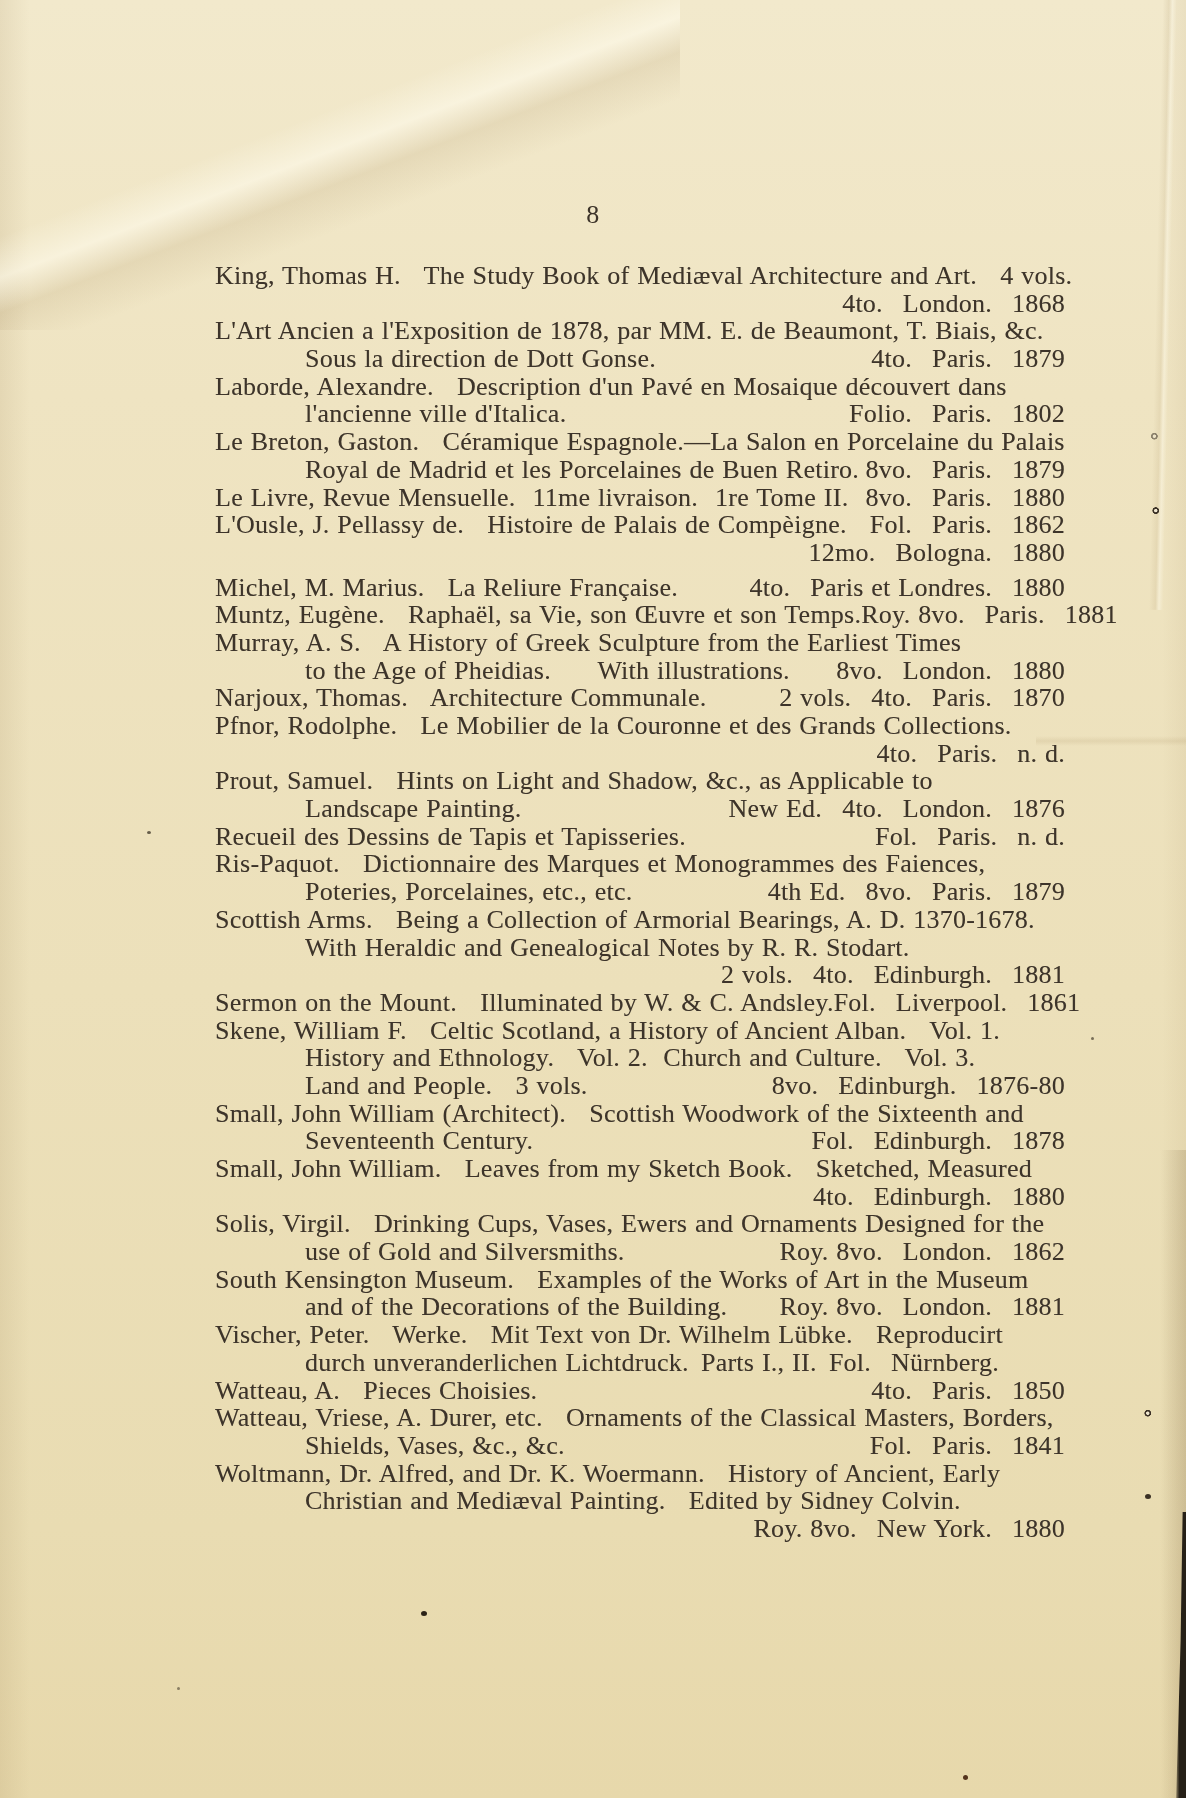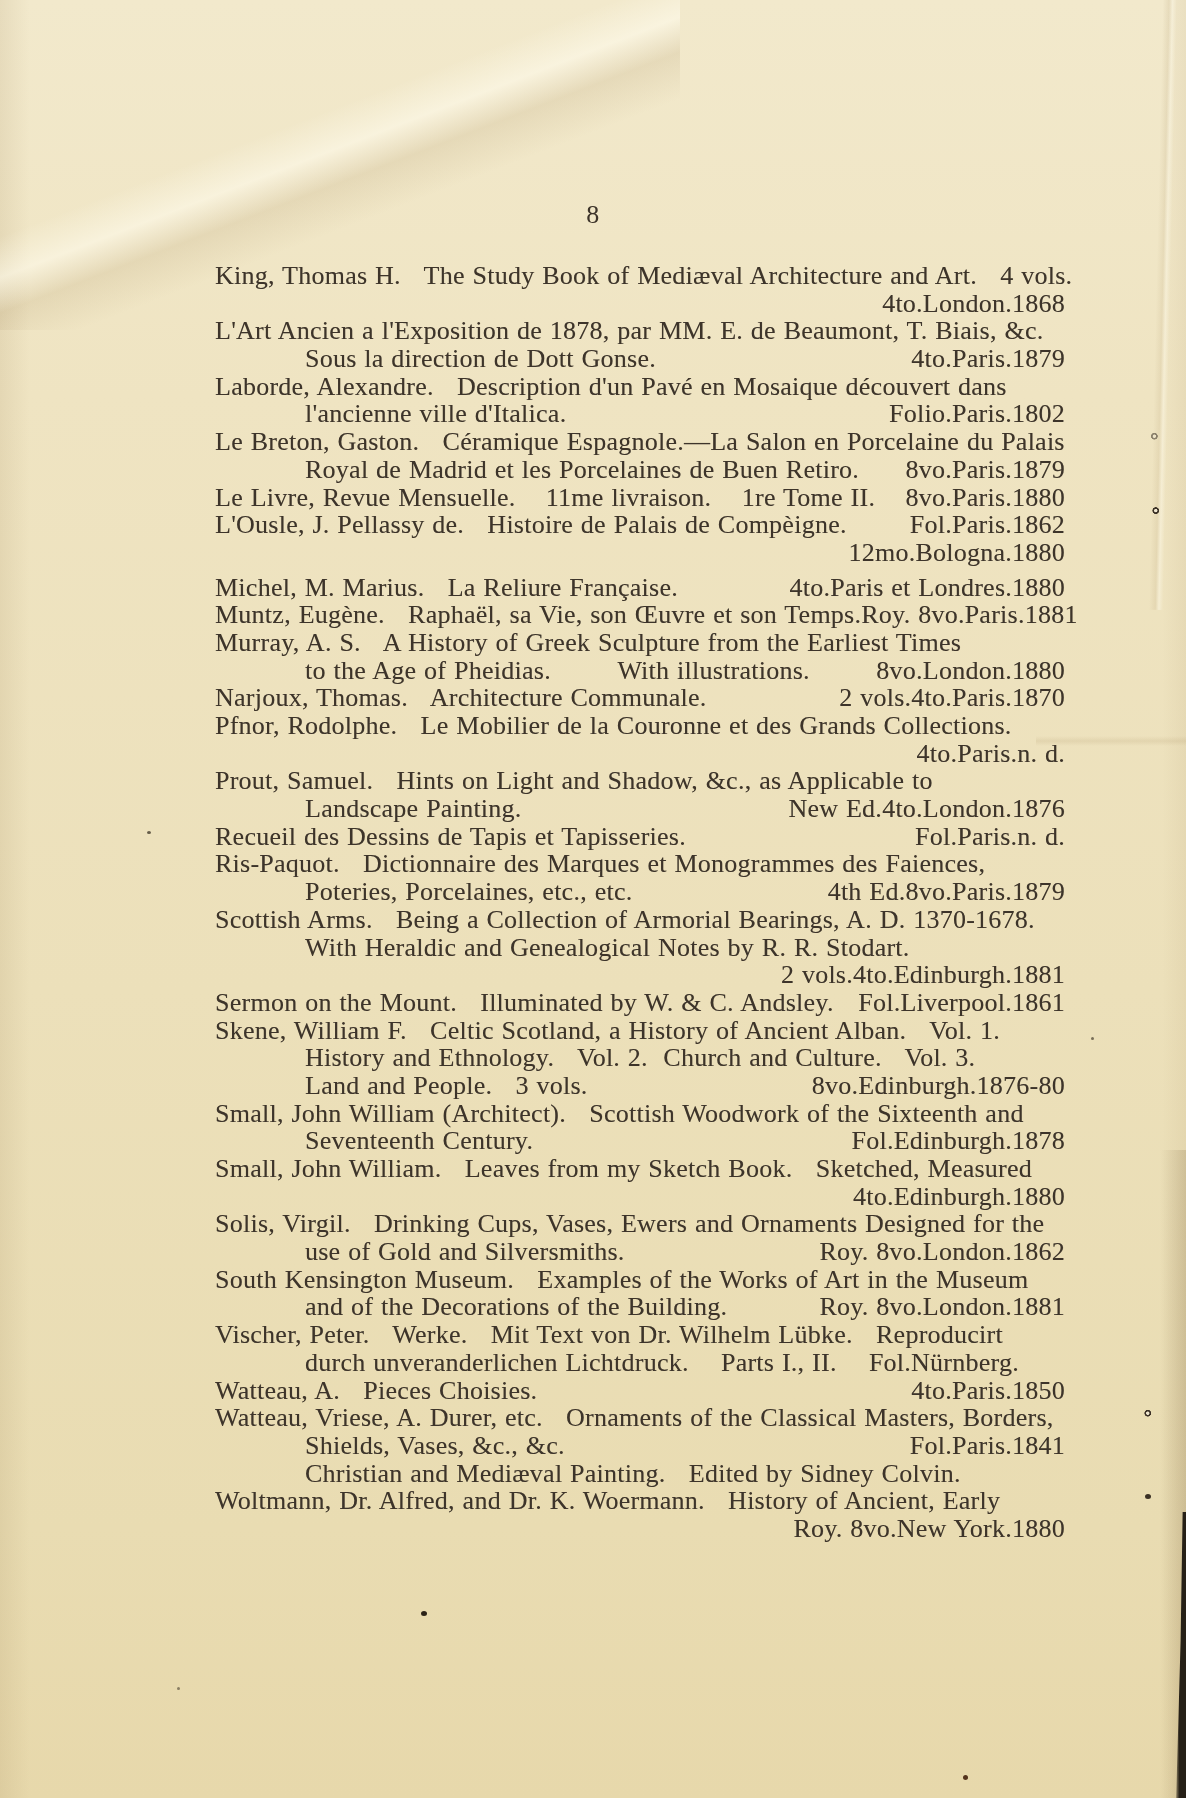--- a/index.html
+++ b/index.html
@@ -79,21 +79,21 @@
   }
   .row {
     display: flex; align-items: baseline;
     height: 27.7px; line-height: 27.7px;
     white-space: pre;
   }
   .row.gap { margin-top: 7px; }
   .txt { white-space: pre; }
   .txt.ind { padding-left: 90px; }
   .mid { margin-left: auto; white-space: pre; }
-  .cols { margin-left: auto; display: flex; }
+  .cols { margin-left: auto; display: flex; gap: 20px; }
   .col { white-space: pre; }
   .col.year { min-width: 46px; text-align: right; display: inline-block; }
 </style>
 </head>
 <body>
 
 <div class="page">
 
   <div class="crease-tl"></div>
   <div class="crease-right-top"></div>
@@ -150,18 +150,18 @@
       <div class="row"><span class="cols"><span class="col">4to.</span><span class="col">Edinburgh.</span><span class="col year">1880</span></span></div>
       <div class="row"><span class="txt">Solis, Virgil.   Drinking Cups, Vases, Ewers and Ornaments Designed for the</span></div>
       <div class="row"><span class="txt ind">use of Gold and Silversmiths.</span><span class="cols"><span class="col">Roy. 8vo.</span><span class="col">London.</span><span class="col year">1862</span></span></div>
       <div class="row"><span class="txt">South Kensington Museum.   Examples of the Works of Art in the Museum</span></div>
       <div class="row"><span class="txt ind">and of the Decorations of the Building.</span><span class="cols"><span class="col">Roy. 8vo.</span><span class="col">London.</span><span class="col year">1881</span></span></div>
       <div class="row"><span class="txt">Vischer, Peter.   Werke.   Mit Text von Dr. Wilhelm Lübke.   Reproducirt</span></div>
       <div class="row"><span class="txt ind">durch unveranderlichen Lichtdruck.</span><span class="mid">Parts I., II.</span><span class="cols"><span class="col">Fol.</span><span class="col">Nürnberg.</span><span class="col year"></span></span></div>
       <div class="row"><span class="txt">Watteau, A.   Pieces Choisies.</span><span class="cols"><span class="col">4to.</span><span class="col">Paris.</span><span class="col year">1850</span></span></div>
       <div class="row"><span class="txt">Watteau, Vriese, A. Durer, etc.   Ornaments of the Classical Masters, Borders,</span></div>
       <div class="row"><span class="txt ind">Shields, Vases, &amp;c., &amp;c.</span><span class="cols"><span class="col">Fol.</span><span class="col">Paris.</span><span class="col year">1841</span></span></div>
+      <div class="row"><span class="txt">Woltmann, Dr. Alfred, and Dr. K. Woermann.   History of Ancient, Early</span></div>
       <div class="row"><span class="txt ind">Christian and Mediæval Painting.   Edited by Sidney Colvin.</span></div>
-      <div class="row"><span class="txt">Woltmann, Dr. Alfred, and Dr. K. Woermann.   History of Ancient, Early</span></div>
       <div class="row"><span class="cols"><span class="col">Roy. 8vo.</span><span class="col">New York.</span><span class="col year">1880</span></span></div>
     </div>
 
 </div>
 
 </body></html>

